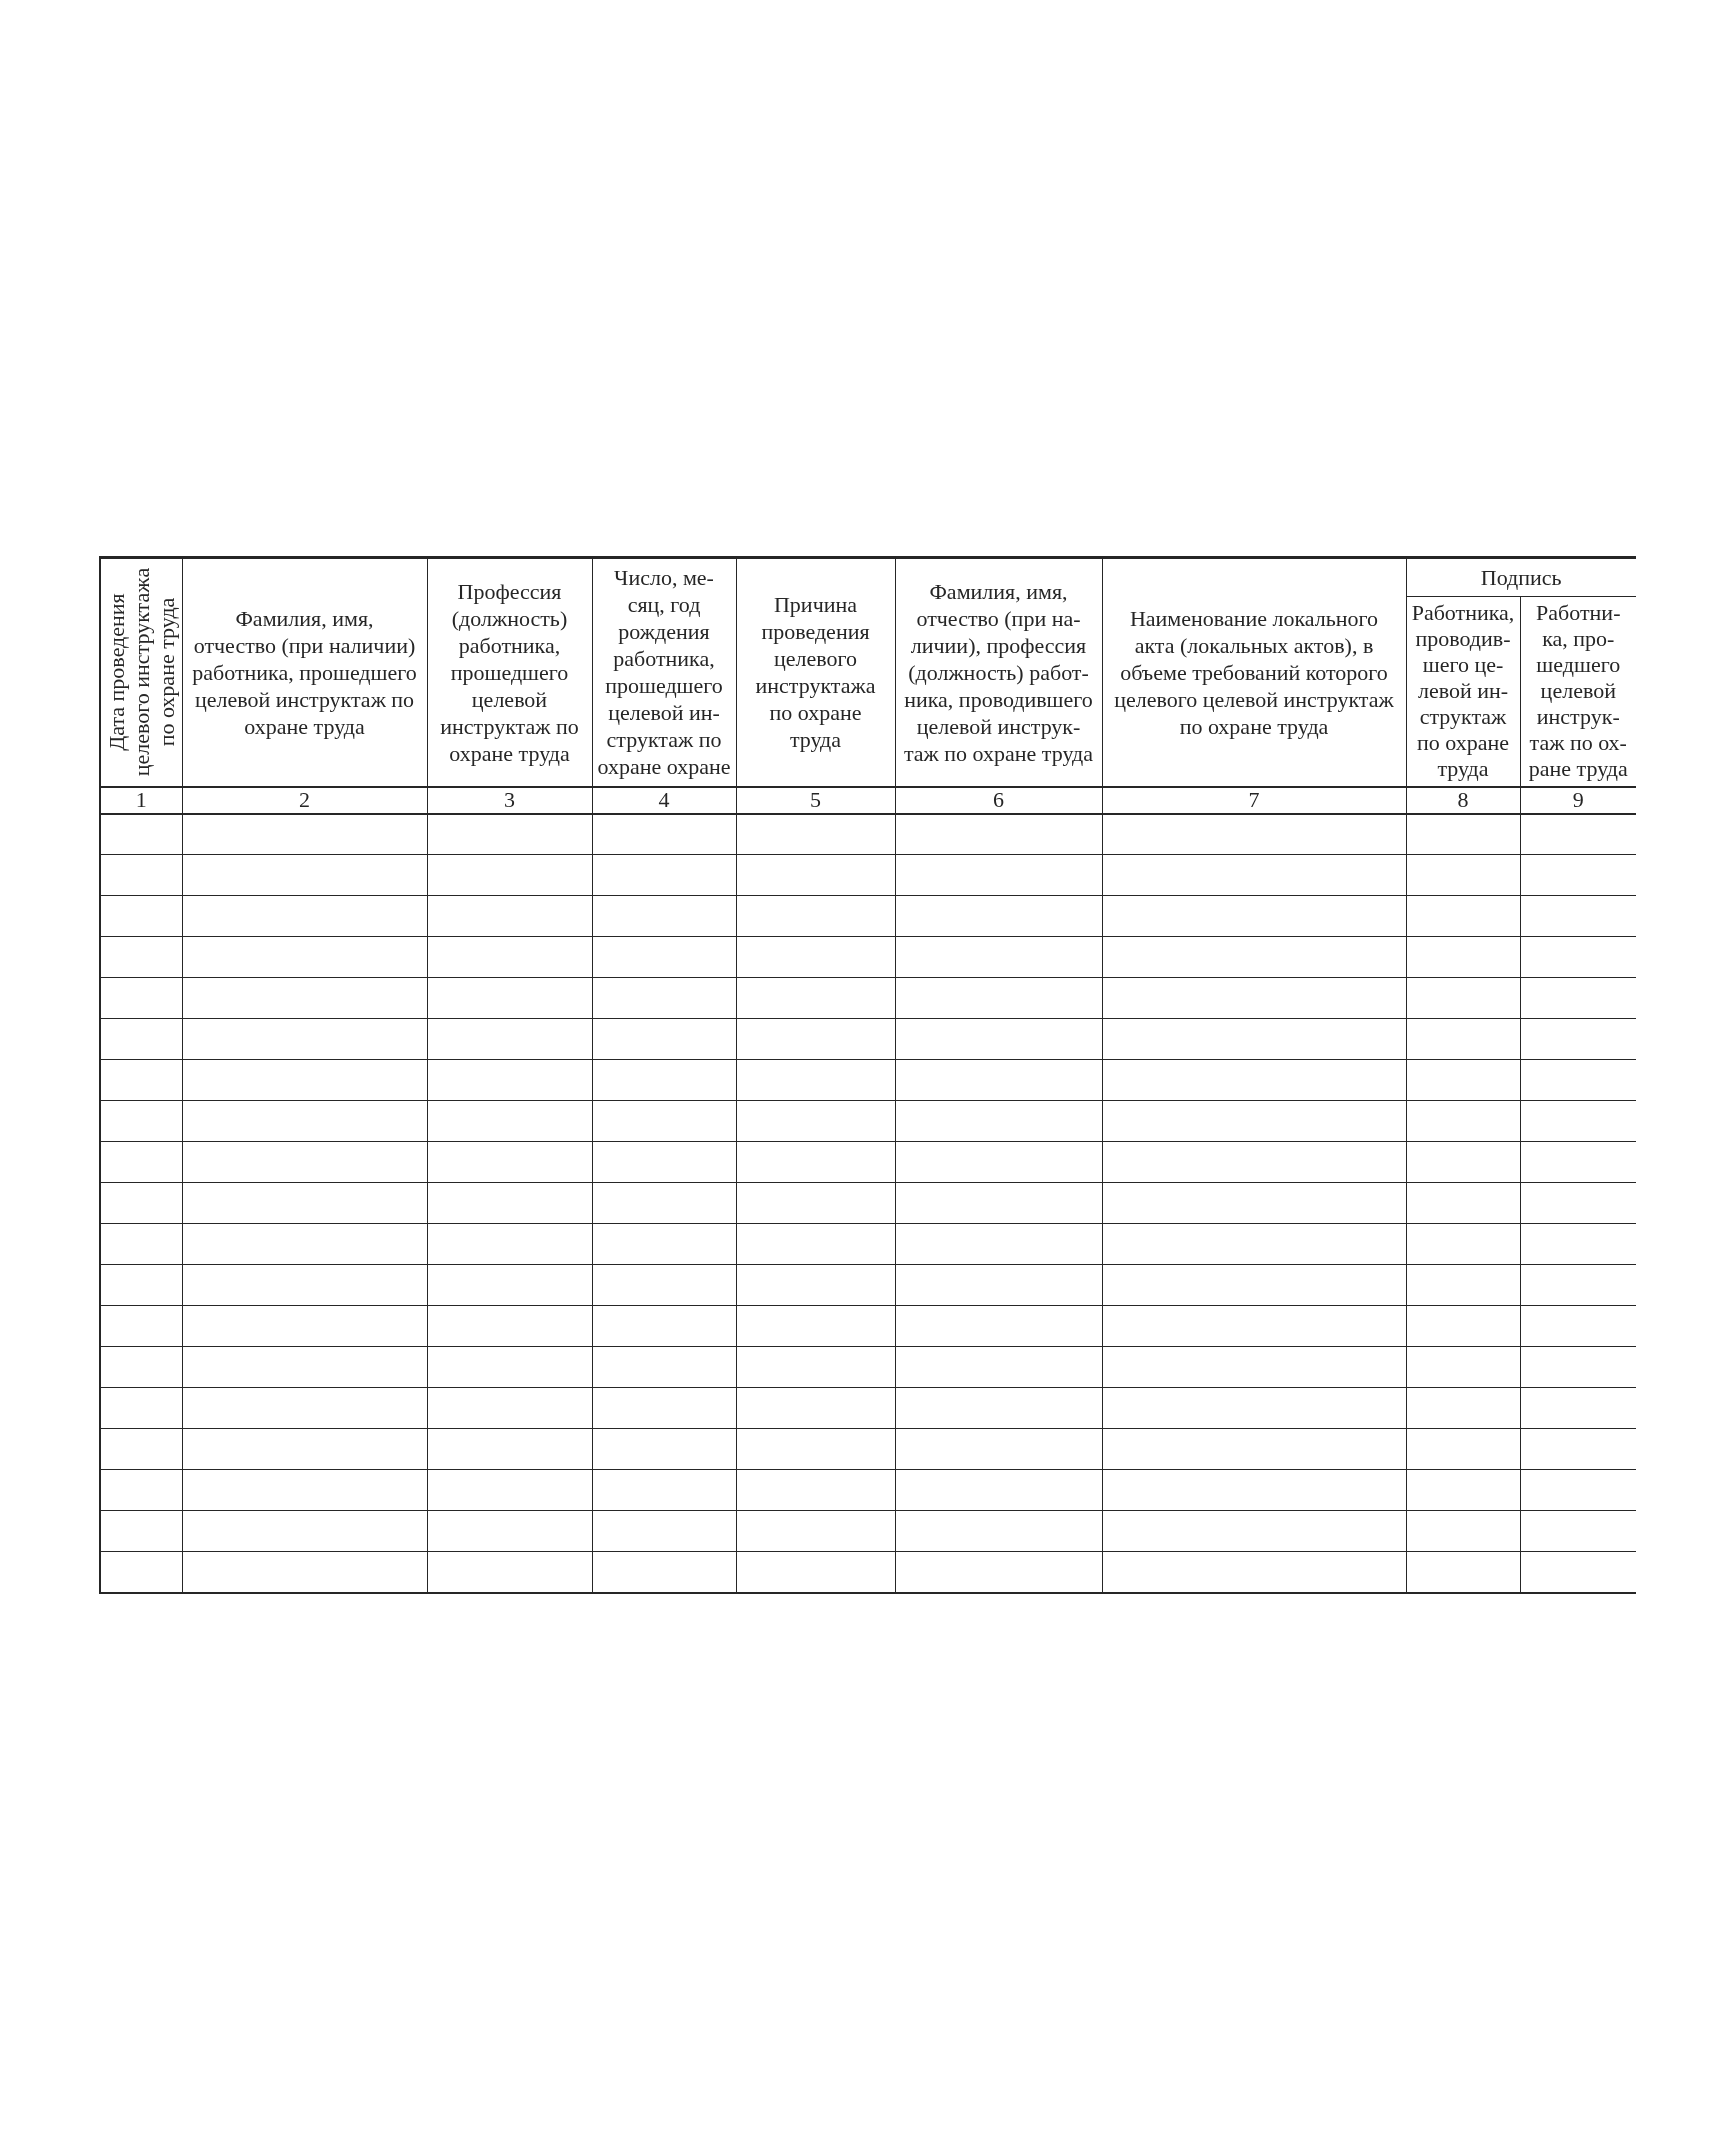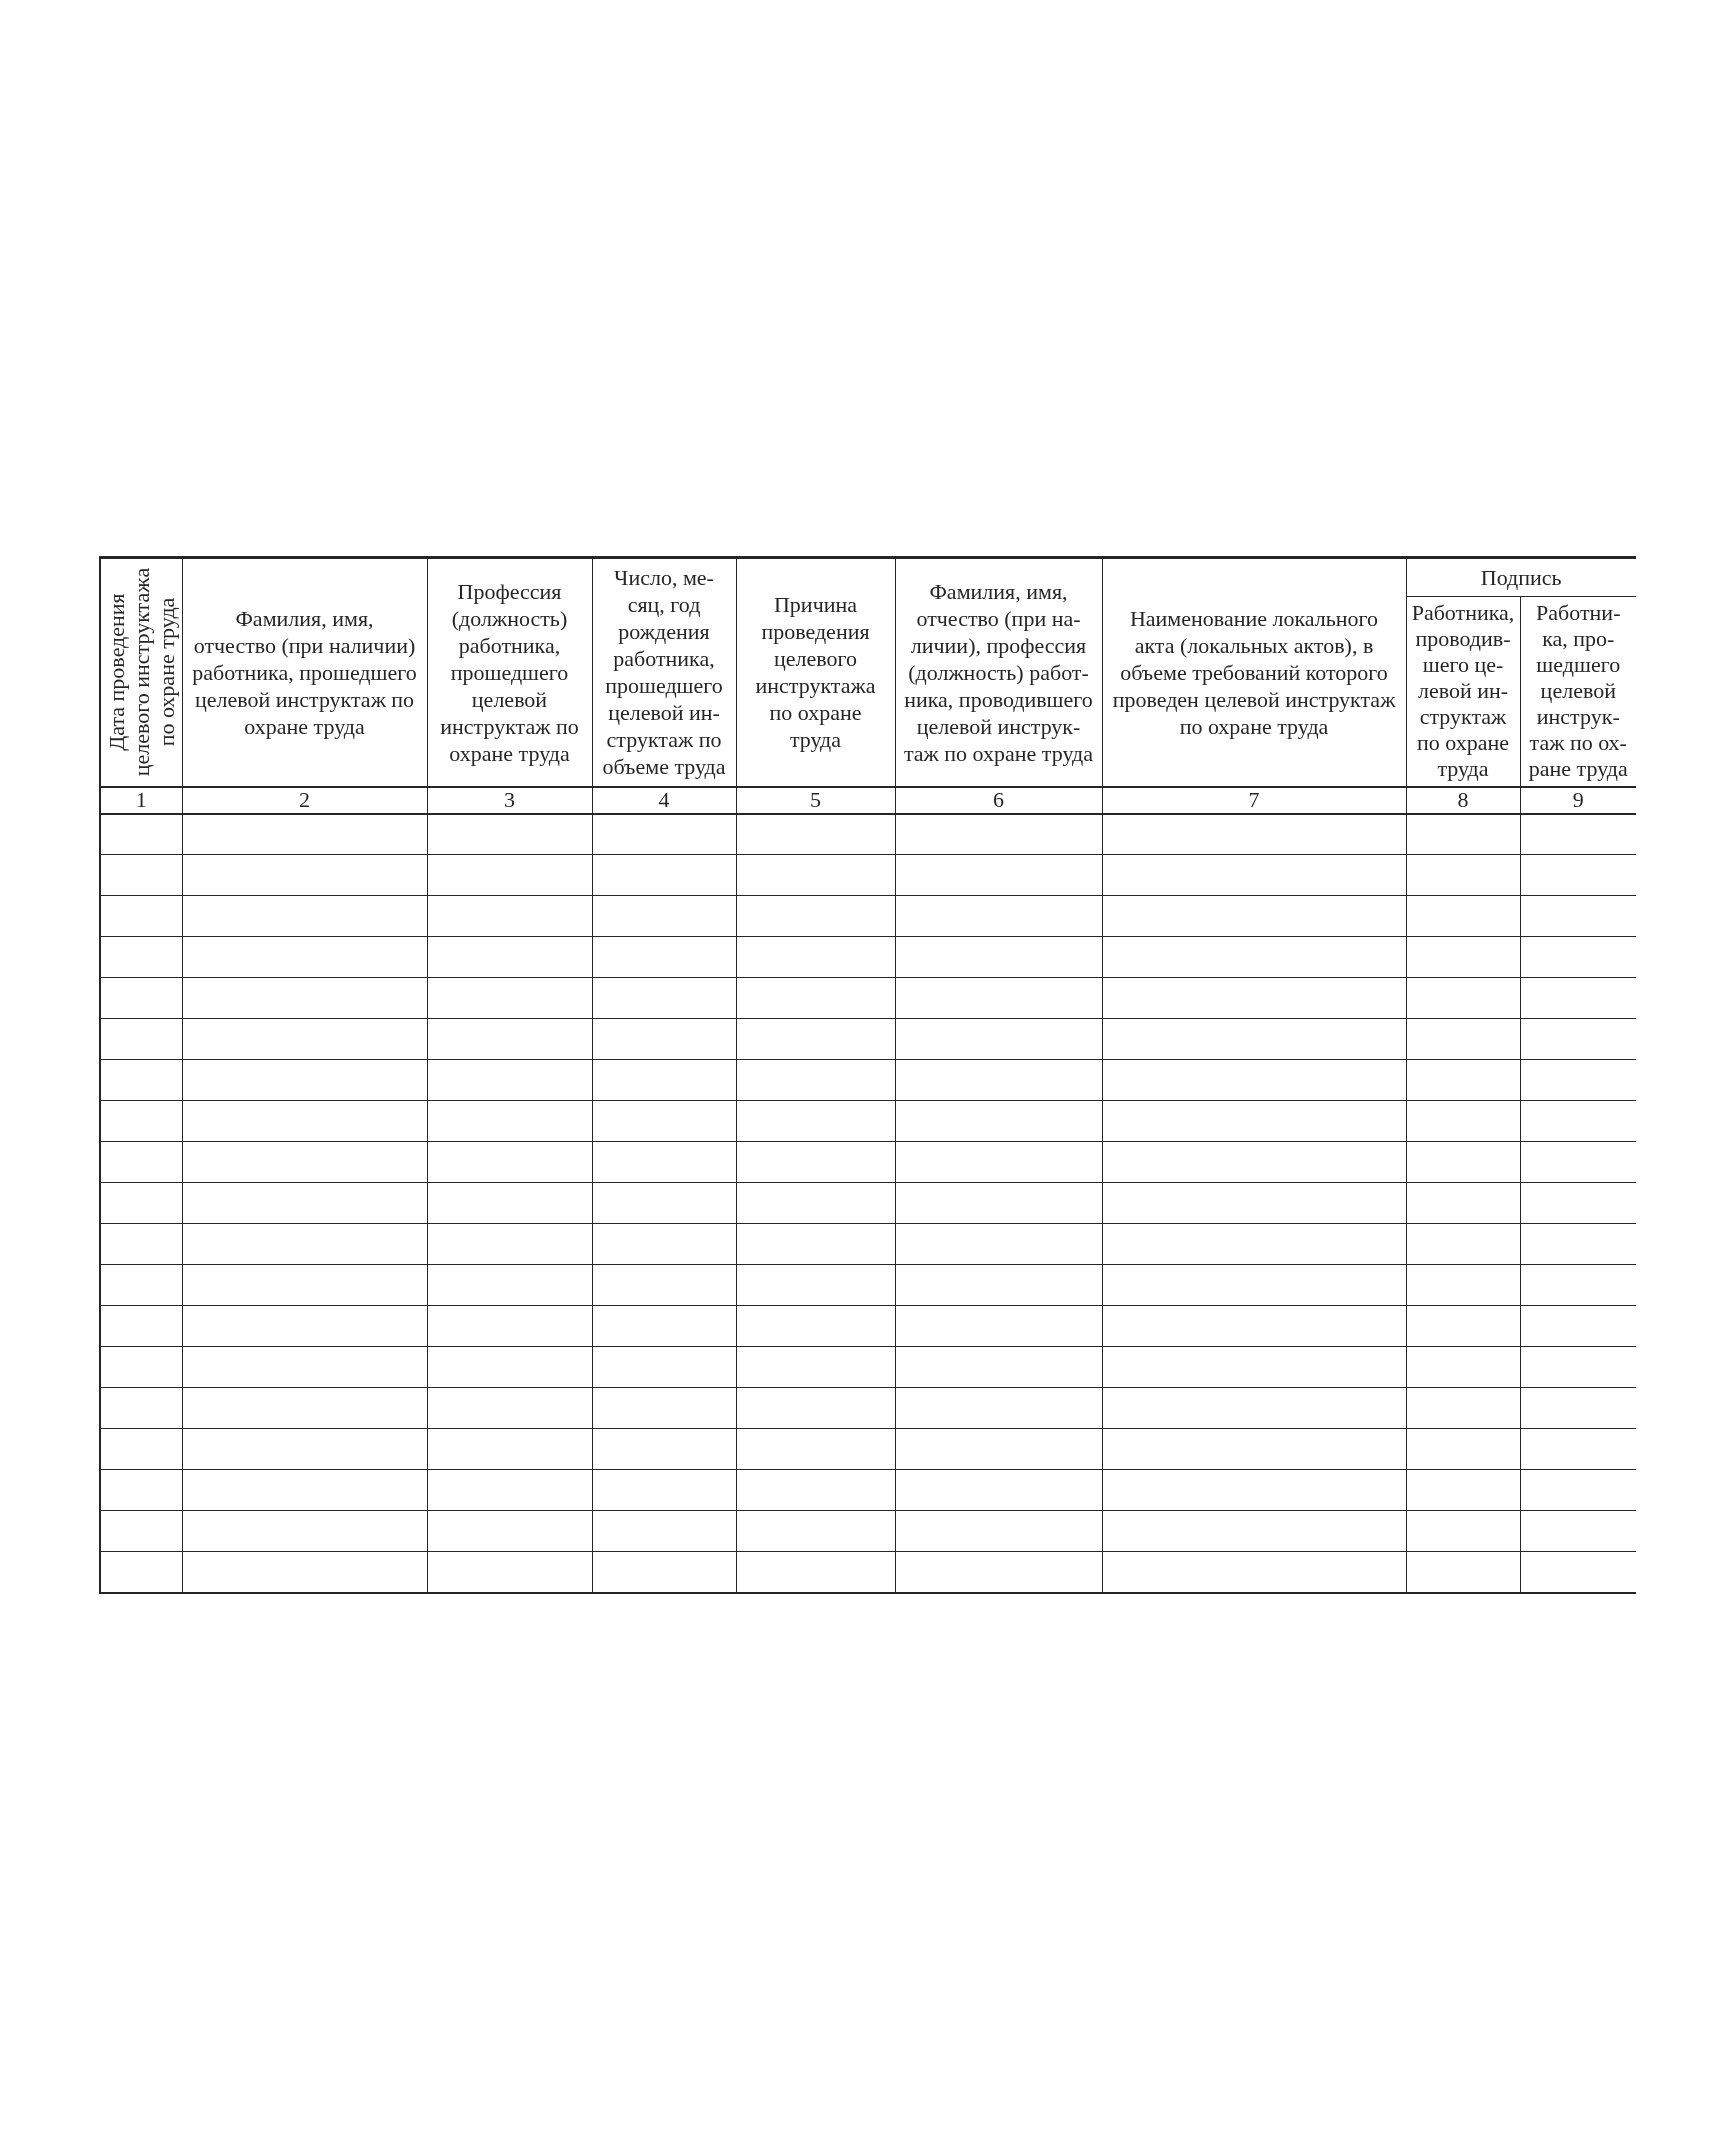--- a/index.html
+++ b/index.html
@@ -123,38 +123,38 @@
 целевой
 инструктаж по
 охране труда</th>
       <th rowspan="2">Число, ме-
 сяц, год
 рождения
 работника,
 прошедшего
 целевой ин-
 структаж по
-объеме труда</th>
+охране охране</th>
       <th rowspan="2">Причина
 проведения
 целевого
 инструктажа
 по охране
 труда</th>
       <th rowspan="2">Фамилия, имя,
 отчество (при на-
 личии), профессия
 (должность) работ-
 ника, проводившего
 целевой инструк-
 таж по охране труда</th>
       <th rowspan="2">Наименование локального
 акта (локальных актов), в
 объеме требований которого
-проведен целевой инструктаж
+целевого целевой инструктаж
 по охране труда</th>
       <th colspan="2" class="edge-r">Подпись</th>
     </tr>
     <tr class="sub-row">
       <th>Работника,
 проводив-
 шего це-
 левой ин-
 структаж
 по охране

